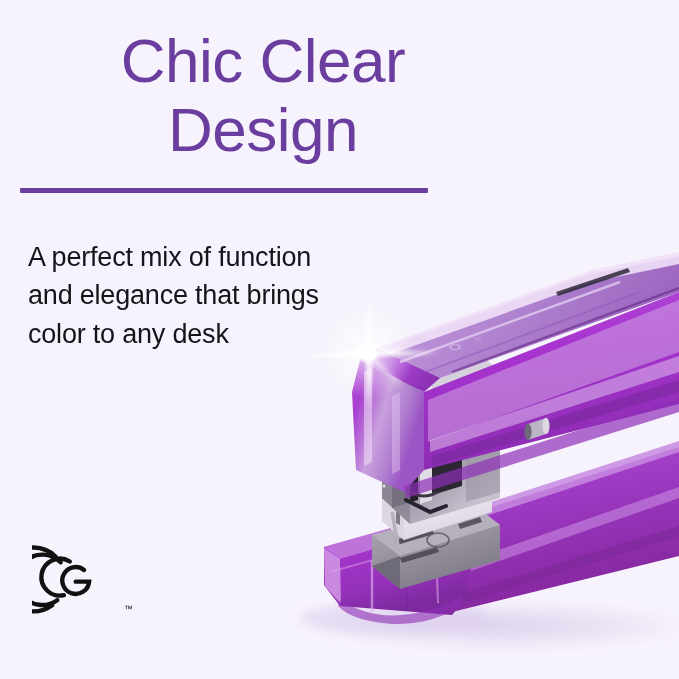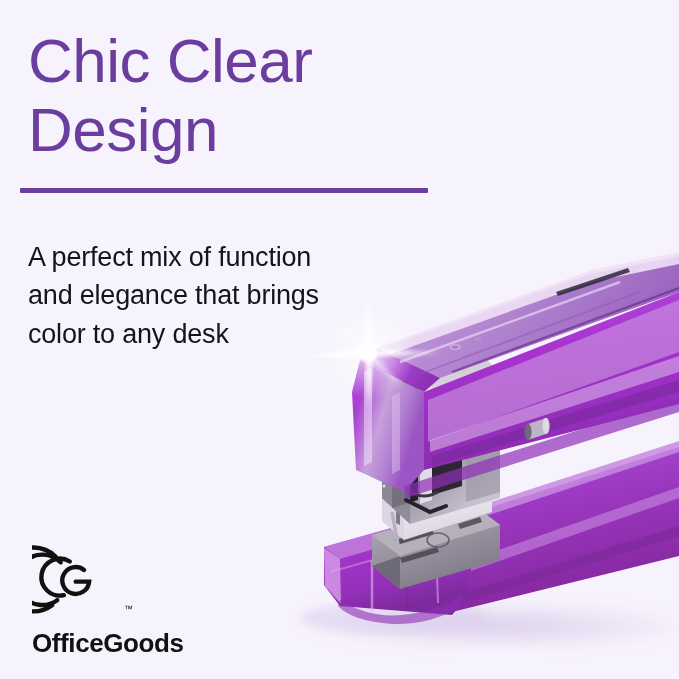--- a/index.html
+++ b/index.html
@@ -20,20 +20,21 @@
   .headline{
     position:absolute;
     left:28px; top:26px;
     width:470px;
     font-size:62px;
     line-height:1.12;
     font-weight:400;
     letter-spacing:-0.5px;
     color:#6a3d9e;
     white-space:pre-line;
+    text-align:center;
   }
   .divider{
     position:absolute;
     left:20px; top:188px;
     width:408px; height:5px;
     background:#6a3d9e;
     border-radius:1px;
   }
   .subhead{
     position:absolute;
@@ -294,16 +295,15 @@
         <path d="M24,80 A38,38 0 1 1 28,22"></path>
 
         <path d="M30,74 A30,30 0 1 1 34,29"></path>
 
         <path d="M38,68 A22,22 0 1 1 45,28"></path>
 
         <path d="M62,38 A16,16 0 1 0 68,52 L52,52"></path>
       </g>
     </svg>
     <div class="logo-tm">™</div>
-    <div class="logo-word">OfficeGoods</div>
   </div>
 
 </div>
 
 </body></html>

